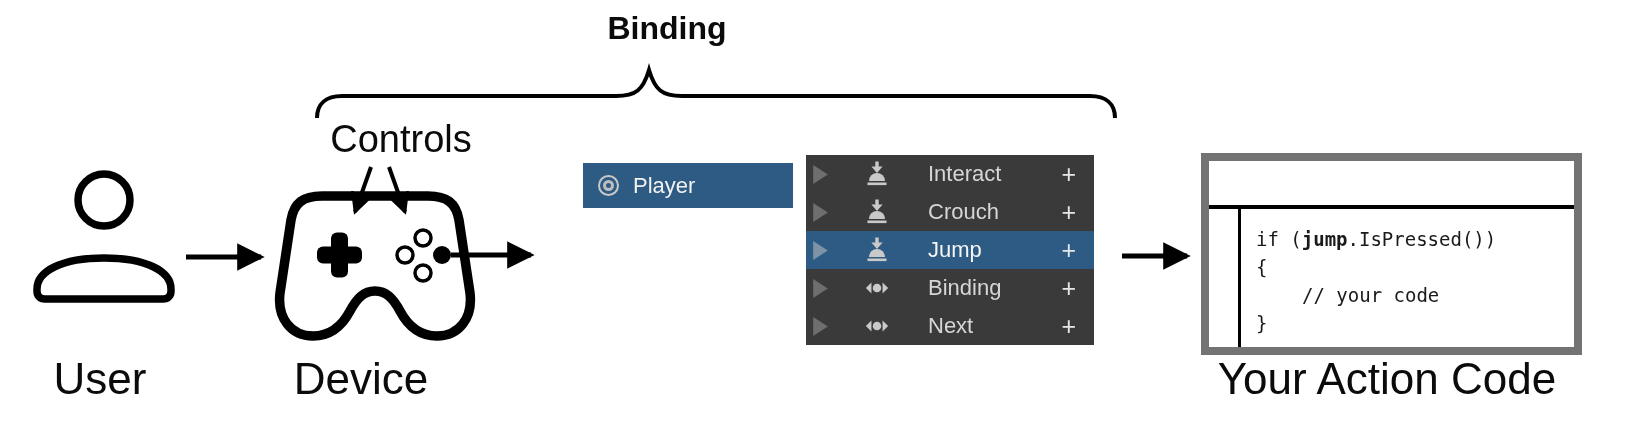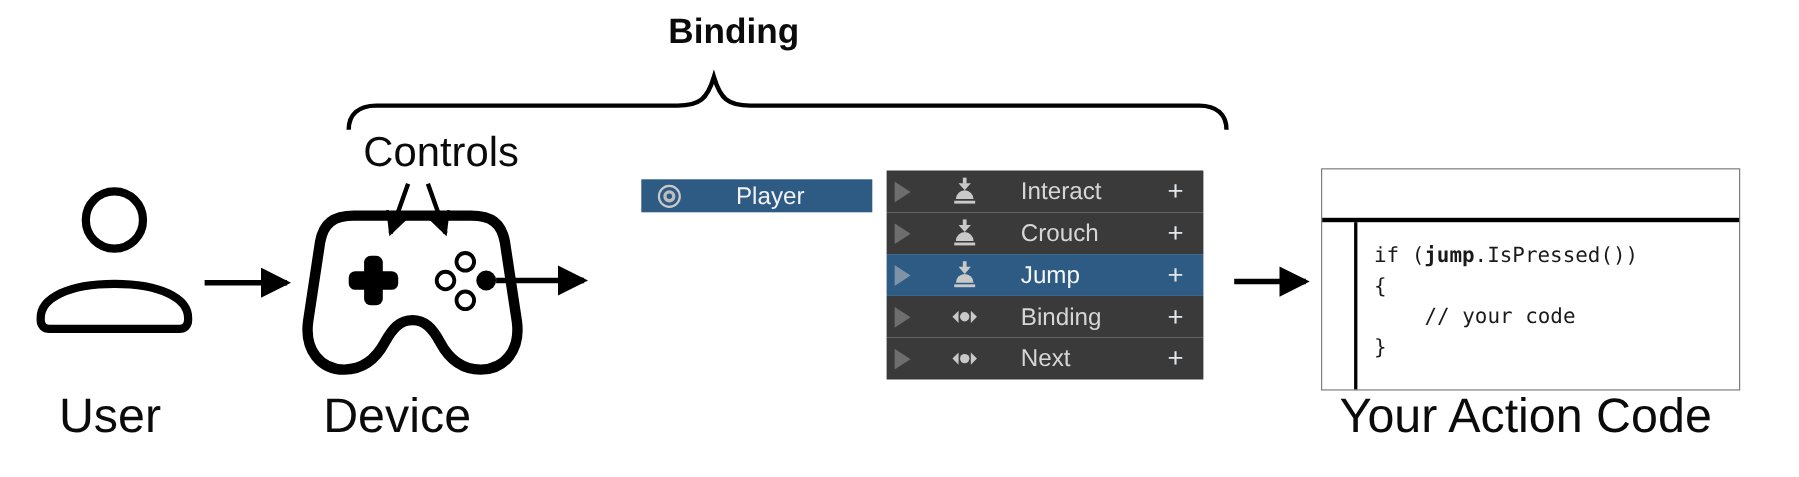--- a/index.html
+++ b/index.html
@@ -22,23 +22,23 @@
   .lbl-binding{font-size:32px;top:10px;left:667px;transform:translateX(-50%);font-weight:bold;}
   .lbl-controls{font-size:38px;top:118px;left:401px;transform:translateX(-50%);}
   .stage-label{font-size:44px;top:354px;transform:translateX(-50%);}
 
   
   .map-panel{
     position:absolute;left:583px;top:163px;width:210px;height:90px;
     display:flex;flex-direction:column;
   }
   .map-row{
-    height:30px;display:flex;align-items:center;
+    height:45px;display:flex;align-items:center;
     background:#3a3a3a;padding-left:15px;box-sizing:border-box;
-    color:#cfcfcf;font-size:22px;gap:36px;
+    color:#cfcfcf;font-size:22px;
   }
   .map-row.selected{background:#2d5b84;color:#f2f2f2;}
   .am-icon{
     width:21px;height:21px;border-radius:50%;
     border:2.5px solid #c9c9c9;
     display:flex;align-items:center;justify-content:center;
     margin-right:14px;flex:0 0 auto;box-sizing:border-box;
   }
   .am-icon-inner{
     width:11px;height:11px;border-radius:50%;
@@ -59,21 +59,21 @@
   .foldout{width:15px;height:19px;margin-right:8px;flex:0 0 auto;}
   .foldout polygon{fill:#6e6e6e;}
   .act-row.selected .foldout polygon{fill:#7e93a8;}
   .act-icon{width:26px;height:26px;margin-right:10px;flex:0 0 auto;}
   .act-icon *{fill:#c9c9c9;}
   .plus{margin-left:auto;color:#e3e7ea;font-size:25px;line-height:1;}
 
   
   .code-window{
     position:absolute;left:1201px;top:153px;width:381px;height:202px;
-    border:1px solid #737373;box-sizing:border-box;background:#fff;
+    border:8px solid #737373;box-sizing:border-box;background:#fff;
     display:flex;flex-direction:column;
   }
   .code-titlebar{height:44px;flex:0 0 auto;border-bottom:4px solid #000;}
   .code-body{flex:1;display:flex;min-height:0;}
   .code-gutter{width:29px;flex:0 0 auto;border-right:3.5px solid #000;}
   .code-text{
     padding:16px 0 0 15px;
     font-family:"DejaVu Sans Mono", monospace;
     font-size:19px;line-height:28px;color:#1a1a1a;white-space:nowrap;
   }

